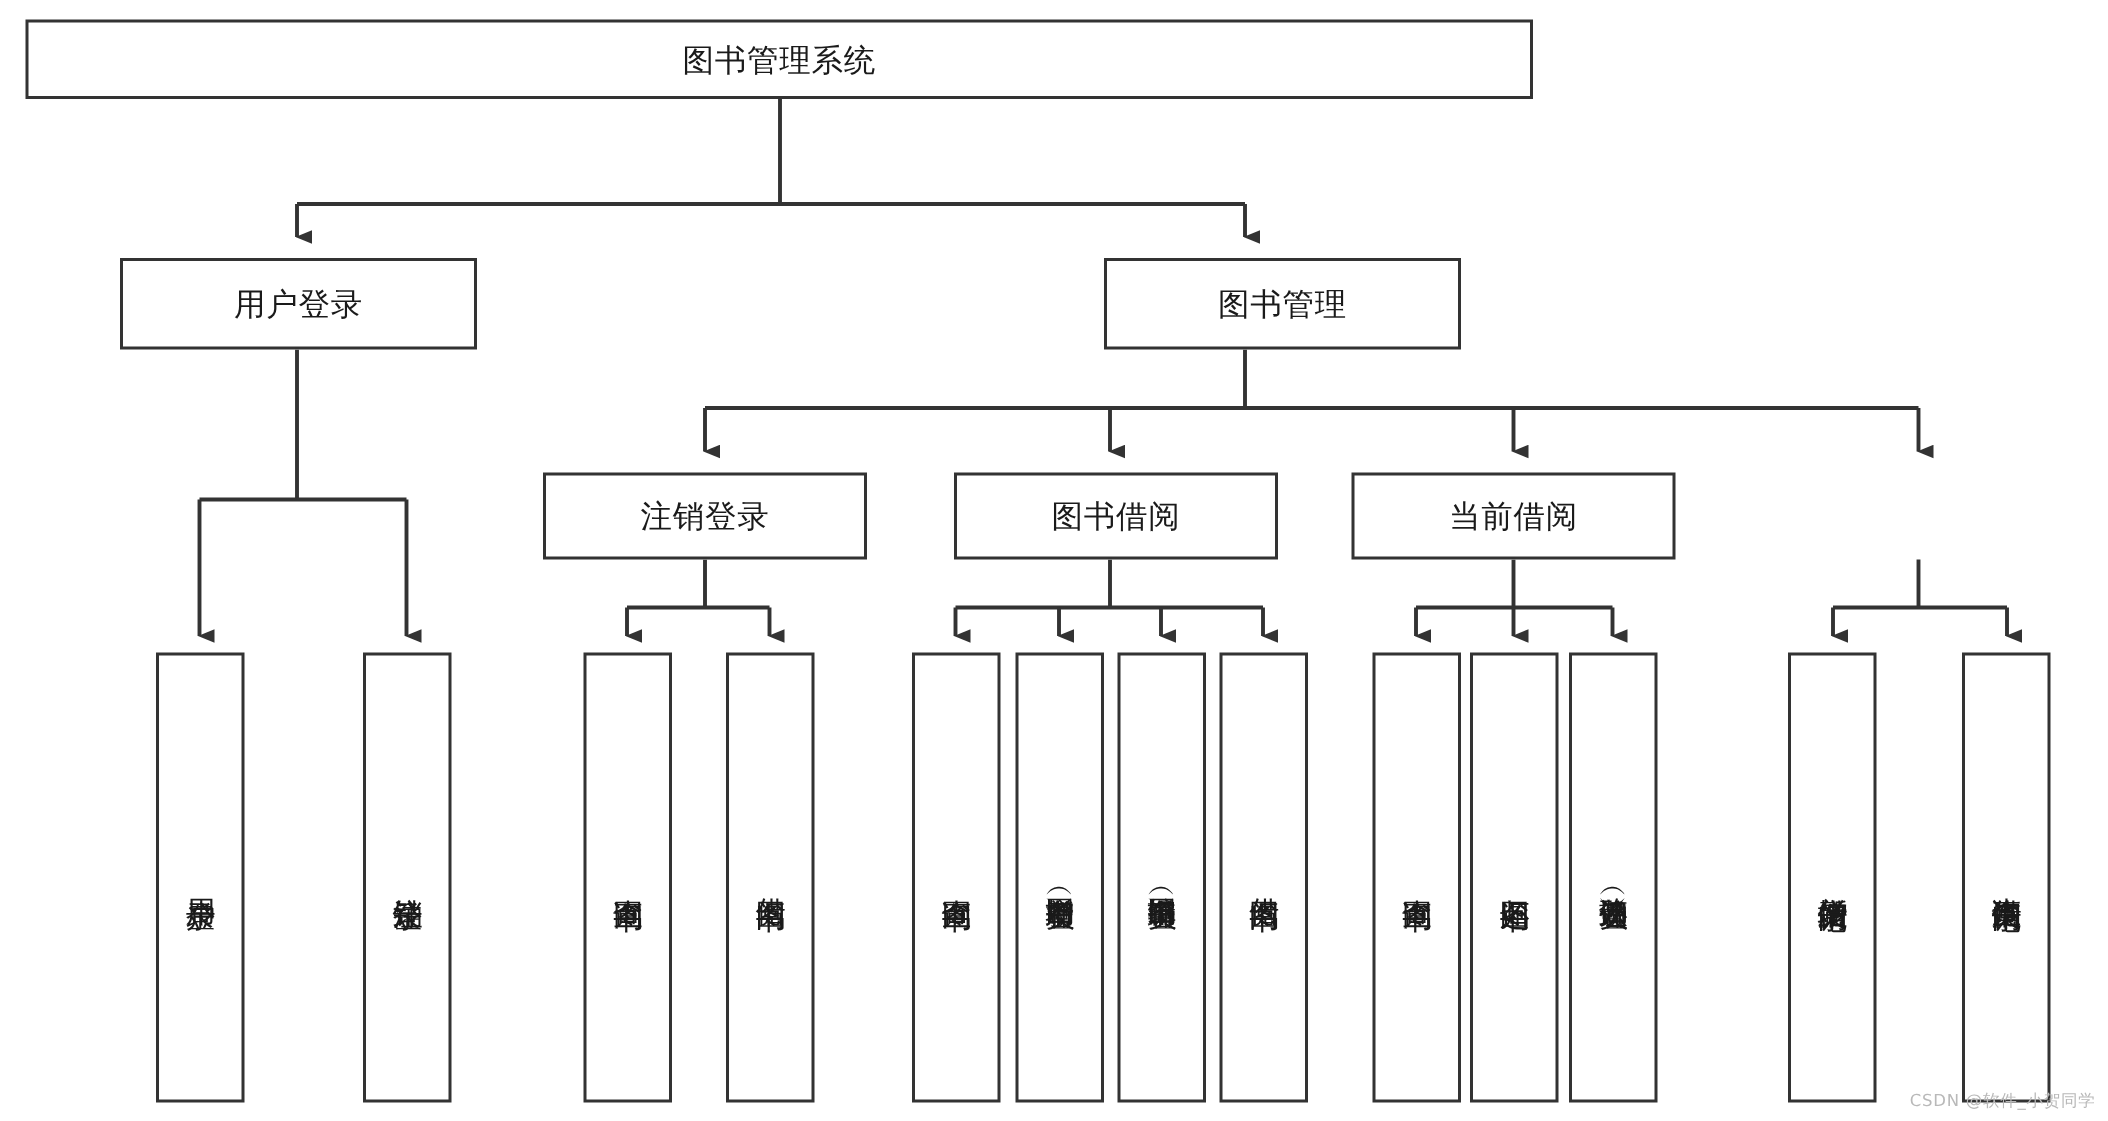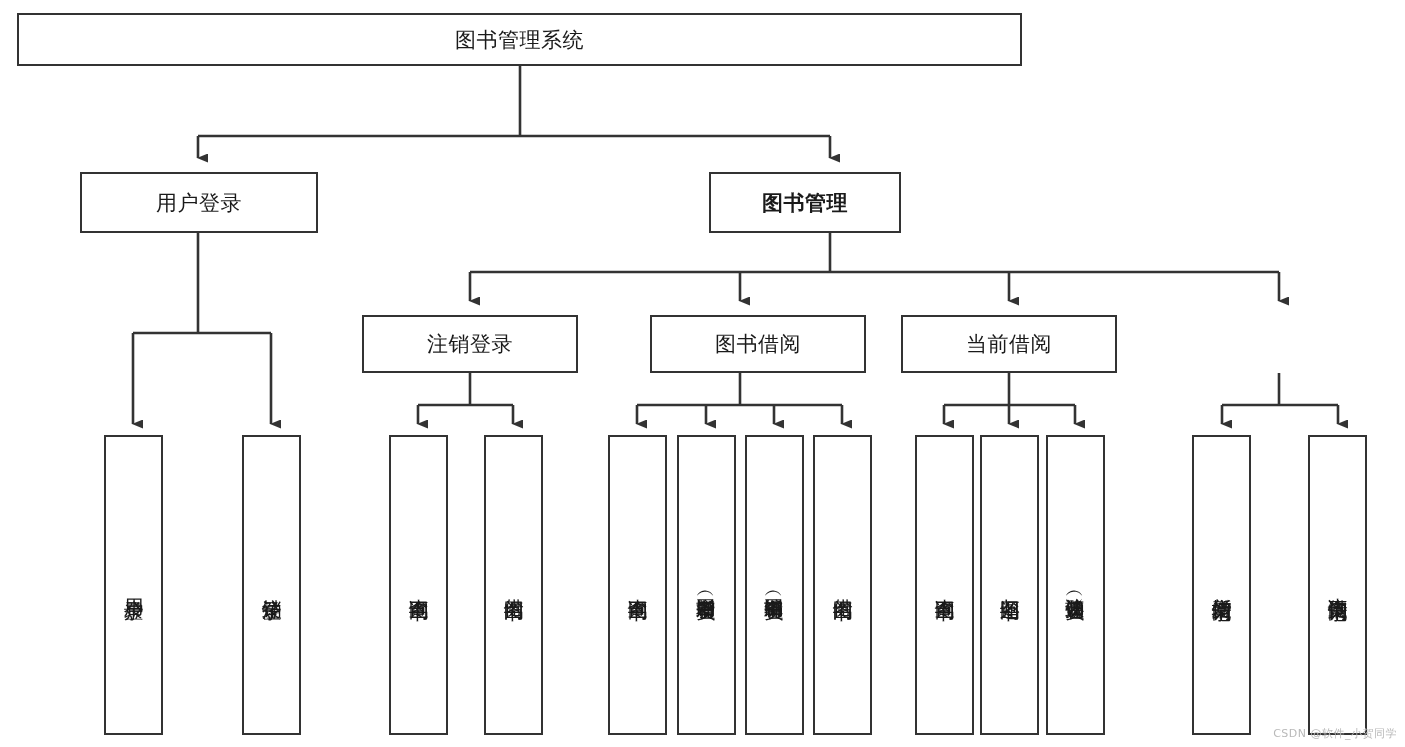--- a/index.html
+++ b/index.html
@@ -122,28 +122,28 @@
     </g>
   </svg>
 
   <div class="node horiz" style="left:17px; top:13px; width:1005px; height:53px;">
     <span>图书管理系统</span>
   </div>
 
   <div class="node horiz" style="left:80px; top:172px; width:238px; height:61px;">
     <span>用户登录</span>
   </div>
-  <div class="node horiz" style="left:709px; top:172px; width:192px; height:61px;font-weight:bold;">
+  <div class="node horiz" style="left:736px; top:172px; width:238px; height:61px;">
     <span>图书管理</span>
   </div>
 
   <div class="node horiz" style="left:362px; top:315px; width:216px; height:58px;">
     <span>注销登录</span>
   </div>
-  <div class="node horiz" style="left:650px; top:315px; width:216px; height:58px;">
+  <div class="node horiz" style="left:636px; top:315px; width:216px; height:58px;">
     <span>图书借阅</span>
   </div>
   <div class="node horiz" style="left:901px; top:315px; width:216px; height:58px;justify-content:center;">
     <span>当前借阅</span>
   </div>
 
   <div class="node vert" style="left:104px; top:435px; width:59px; height:300px;">
     <span class="vlabel">用户登录</span>
   </div>
   <div class="node vert" style="left:242px; top:435px; width:59px; height:300px;">

